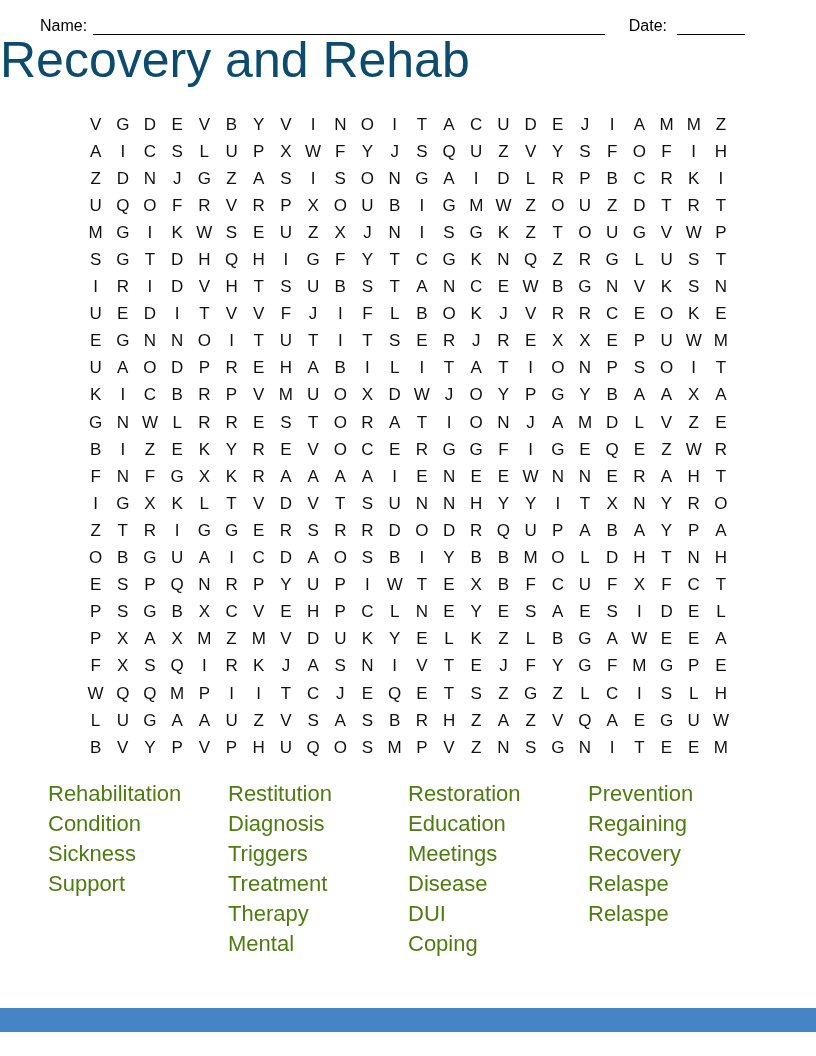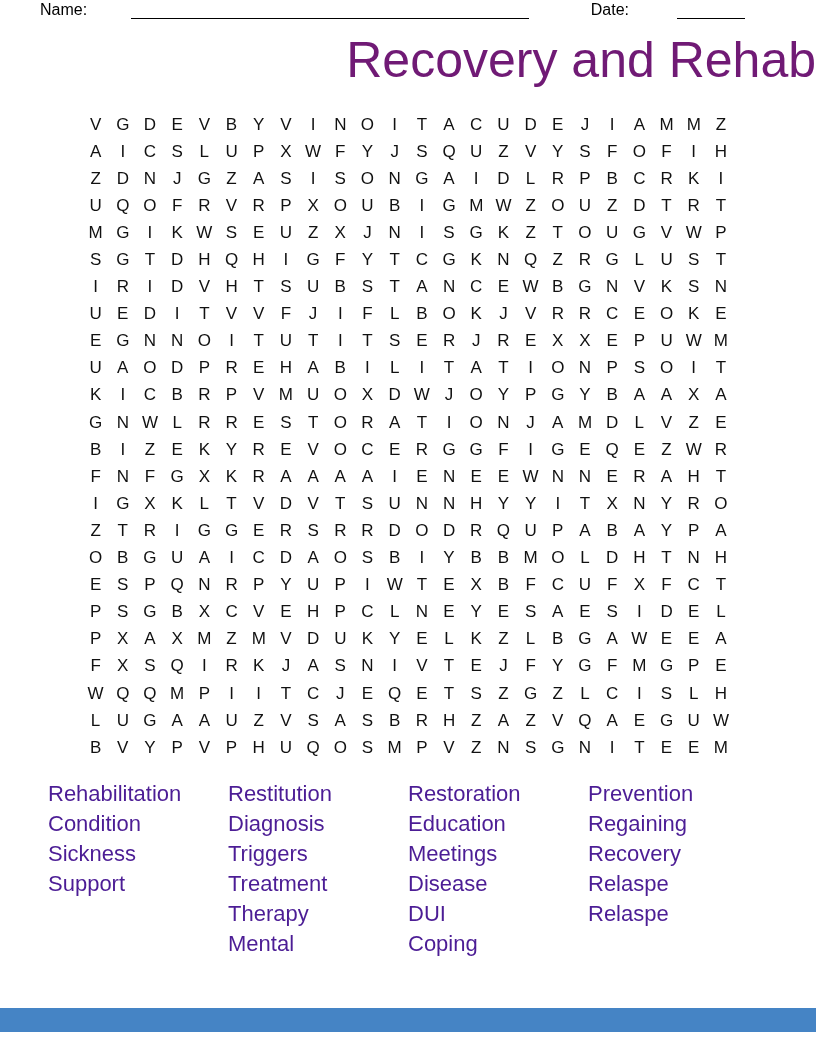--- a/index.html
+++ b/index.html
@@ -14,47 +14,46 @@
   }
 
   
   .header {
     position: absolute;
     top: 1px;
     left: 40px;
     width: 705px;
     display: flex;
     align-items: flex-end;
-    height: 18px;
-    gap: 38px;
+    height: 34px;
   }
   .hdr-label {
     font-size: 16px;
     line-height: 18px;
     white-space: nowrap;
   }
   .fill-line {
     border-bottom: 1.5px solid #000000;
     height: 15px;
   }
   .name-line { flex: 1; margin-left: 6px; margin-right: 24px; }
   .date-line { width: 68px; margin-left: 10px; }
 
   
   .title {
     position: absolute;
     top: 31px;
     left: 0;
     width: 816px;
-    text-align: right;
+    text-align: left;
     font-size: 50px;
     line-height: 58px;
     font-weight: 400;
     letter-spacing: 0px;
-    color: #701a75;
+    color: #0c4a6e;
   }
 
   
   .grid {
     position: absolute;
     top: 111px;
     left: 82px;
     display: grid;
     grid-template-columns: repeat(24, 27.2px);
     grid-auto-rows: 27.1px;
@@ -72,21 +71,21 @@
   .words {
     position: absolute;
     top: 779px;
     left: 48px;
     display: flex;
   }
   .word-col { width: 180px; }
   .word {
     font-size: 22px;
     line-height: 30px;
-    color: #4c1d95;
+    color: #4d7c0f;
     white-space: nowrap;
   }
 
   
   .footer-bar {
     position: absolute;
     top: 1008px;
     left: 0;
     width: 816px;
     height: 24px;

